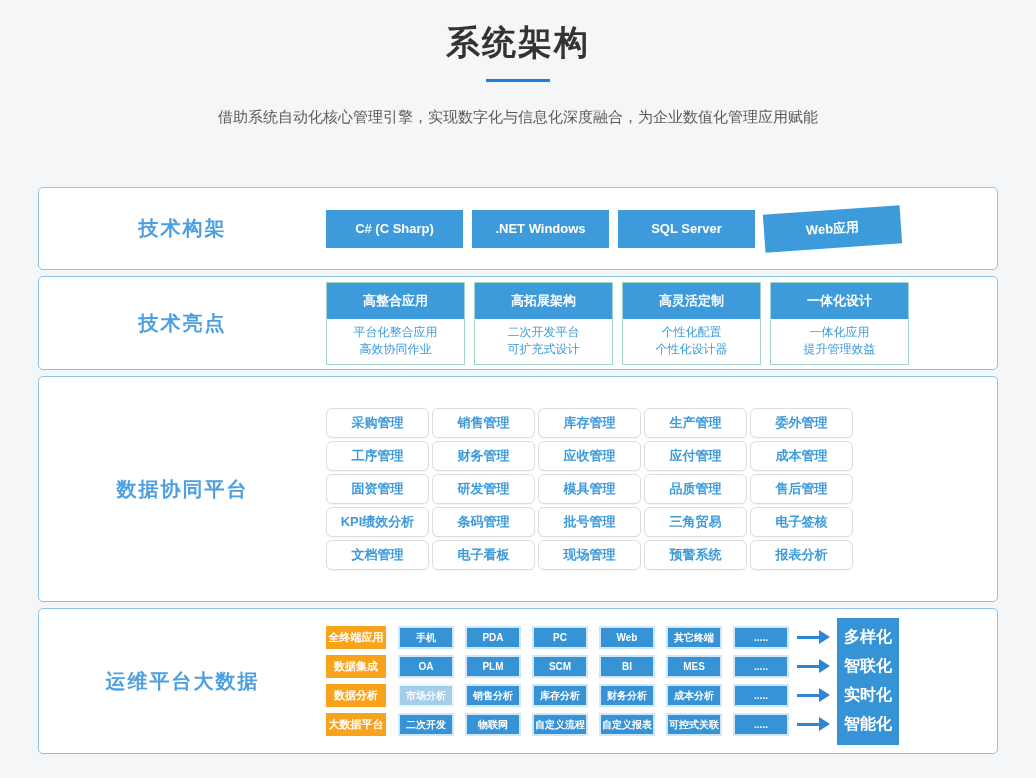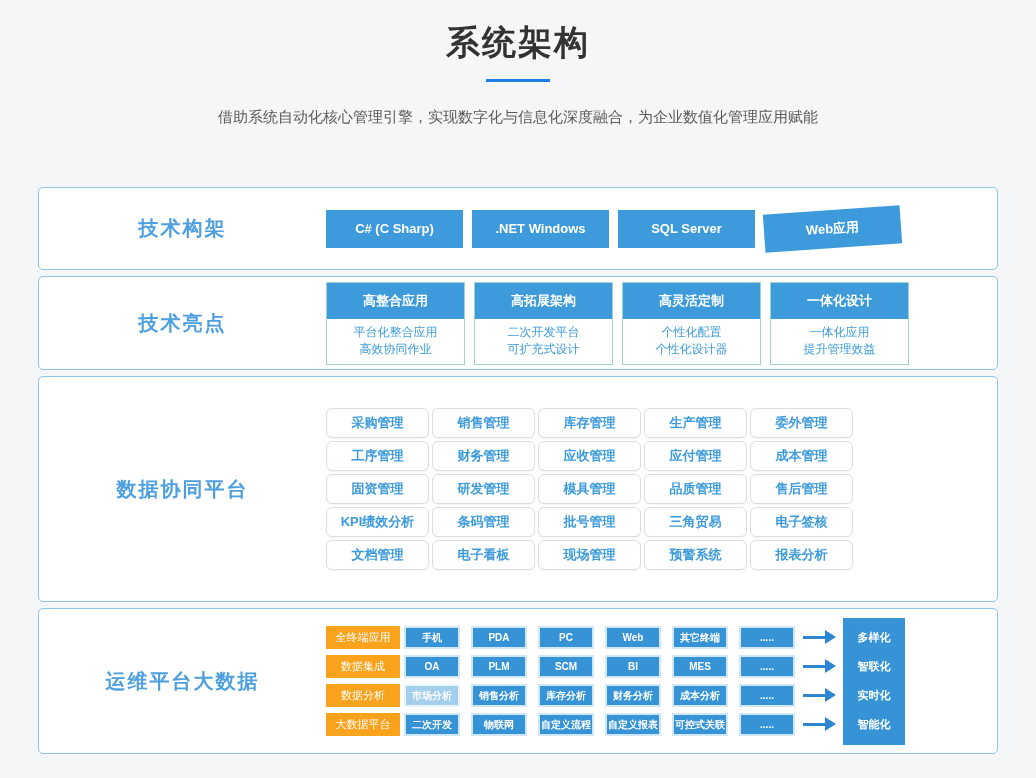--- a/index.html
+++ b/index.html
@@ -66,24 +66,24 @@
     display:flex; align-items:center; justify-content:center;
     box-shadow:0 1px 1px rgba(0,0,0,.04);
     cursor:pointer;
   }
 
   
   .bd-rows { display:flex; flex-direction:column; justify-content:center; }
   .bd-row { display:flex; align-items:center; height:23px; margin-bottom:6px; }
   .bd-row:last-child { margin-bottom:0; }
   .cat-btn {
-    width:74px; height:23px; background:#f9a21c;
-    color:#fff; font-size:11px; font-weight:normal;
-    display:flex; align-items:center; justify-content:center;
-    margin-right:4px; cursor:pointer;
+    width:60px; height:23px; background:#f9a21c;
+    color:#fff; font-size:11px; font-weight:bold;
+    display:flex; align-items:center; justify-content:center;
+    margin-right:12px; cursor:pointer;
   }
   .chips { display:flex; gap:11px; margin-right:8px; }
   .chip {
     box-sizing:border-box; width:56px; height:23px;
     background:#3593d6; border:2px solid #cfe7f8;
     color:#fff; font-size:10px; font-weight:bold;
     display:flex; align-items:center; justify-content:center;
     cursor:pointer;
   }
   .chip.faded { opacity:.45; }
@@ -93,21 +93,21 @@
     width:23px; height:3px; background:#2e86d1;
   }
   .arrow::after {
     content:""; position:absolute; right:1px; top:4px;
     border-left:11px solid #2e86d1;
     border-top:7px solid transparent;
     border-bottom:7px solid transparent;
   }
   .result-btn {
     width:62px; height:40px; background:#3593d6;
-    color:#fff; font-size:11px; font-weight:bold;
+    color:#fff; font-size:16px; font-weight:bold;
     display:flex; align-items:center; justify-content:center;
     margin-left:6px; cursor:pointer;
   }
 </style>
 </head>
 <body>
 
 <div class="page">
 
   <h1 class="page-title">系统架构</h1>

